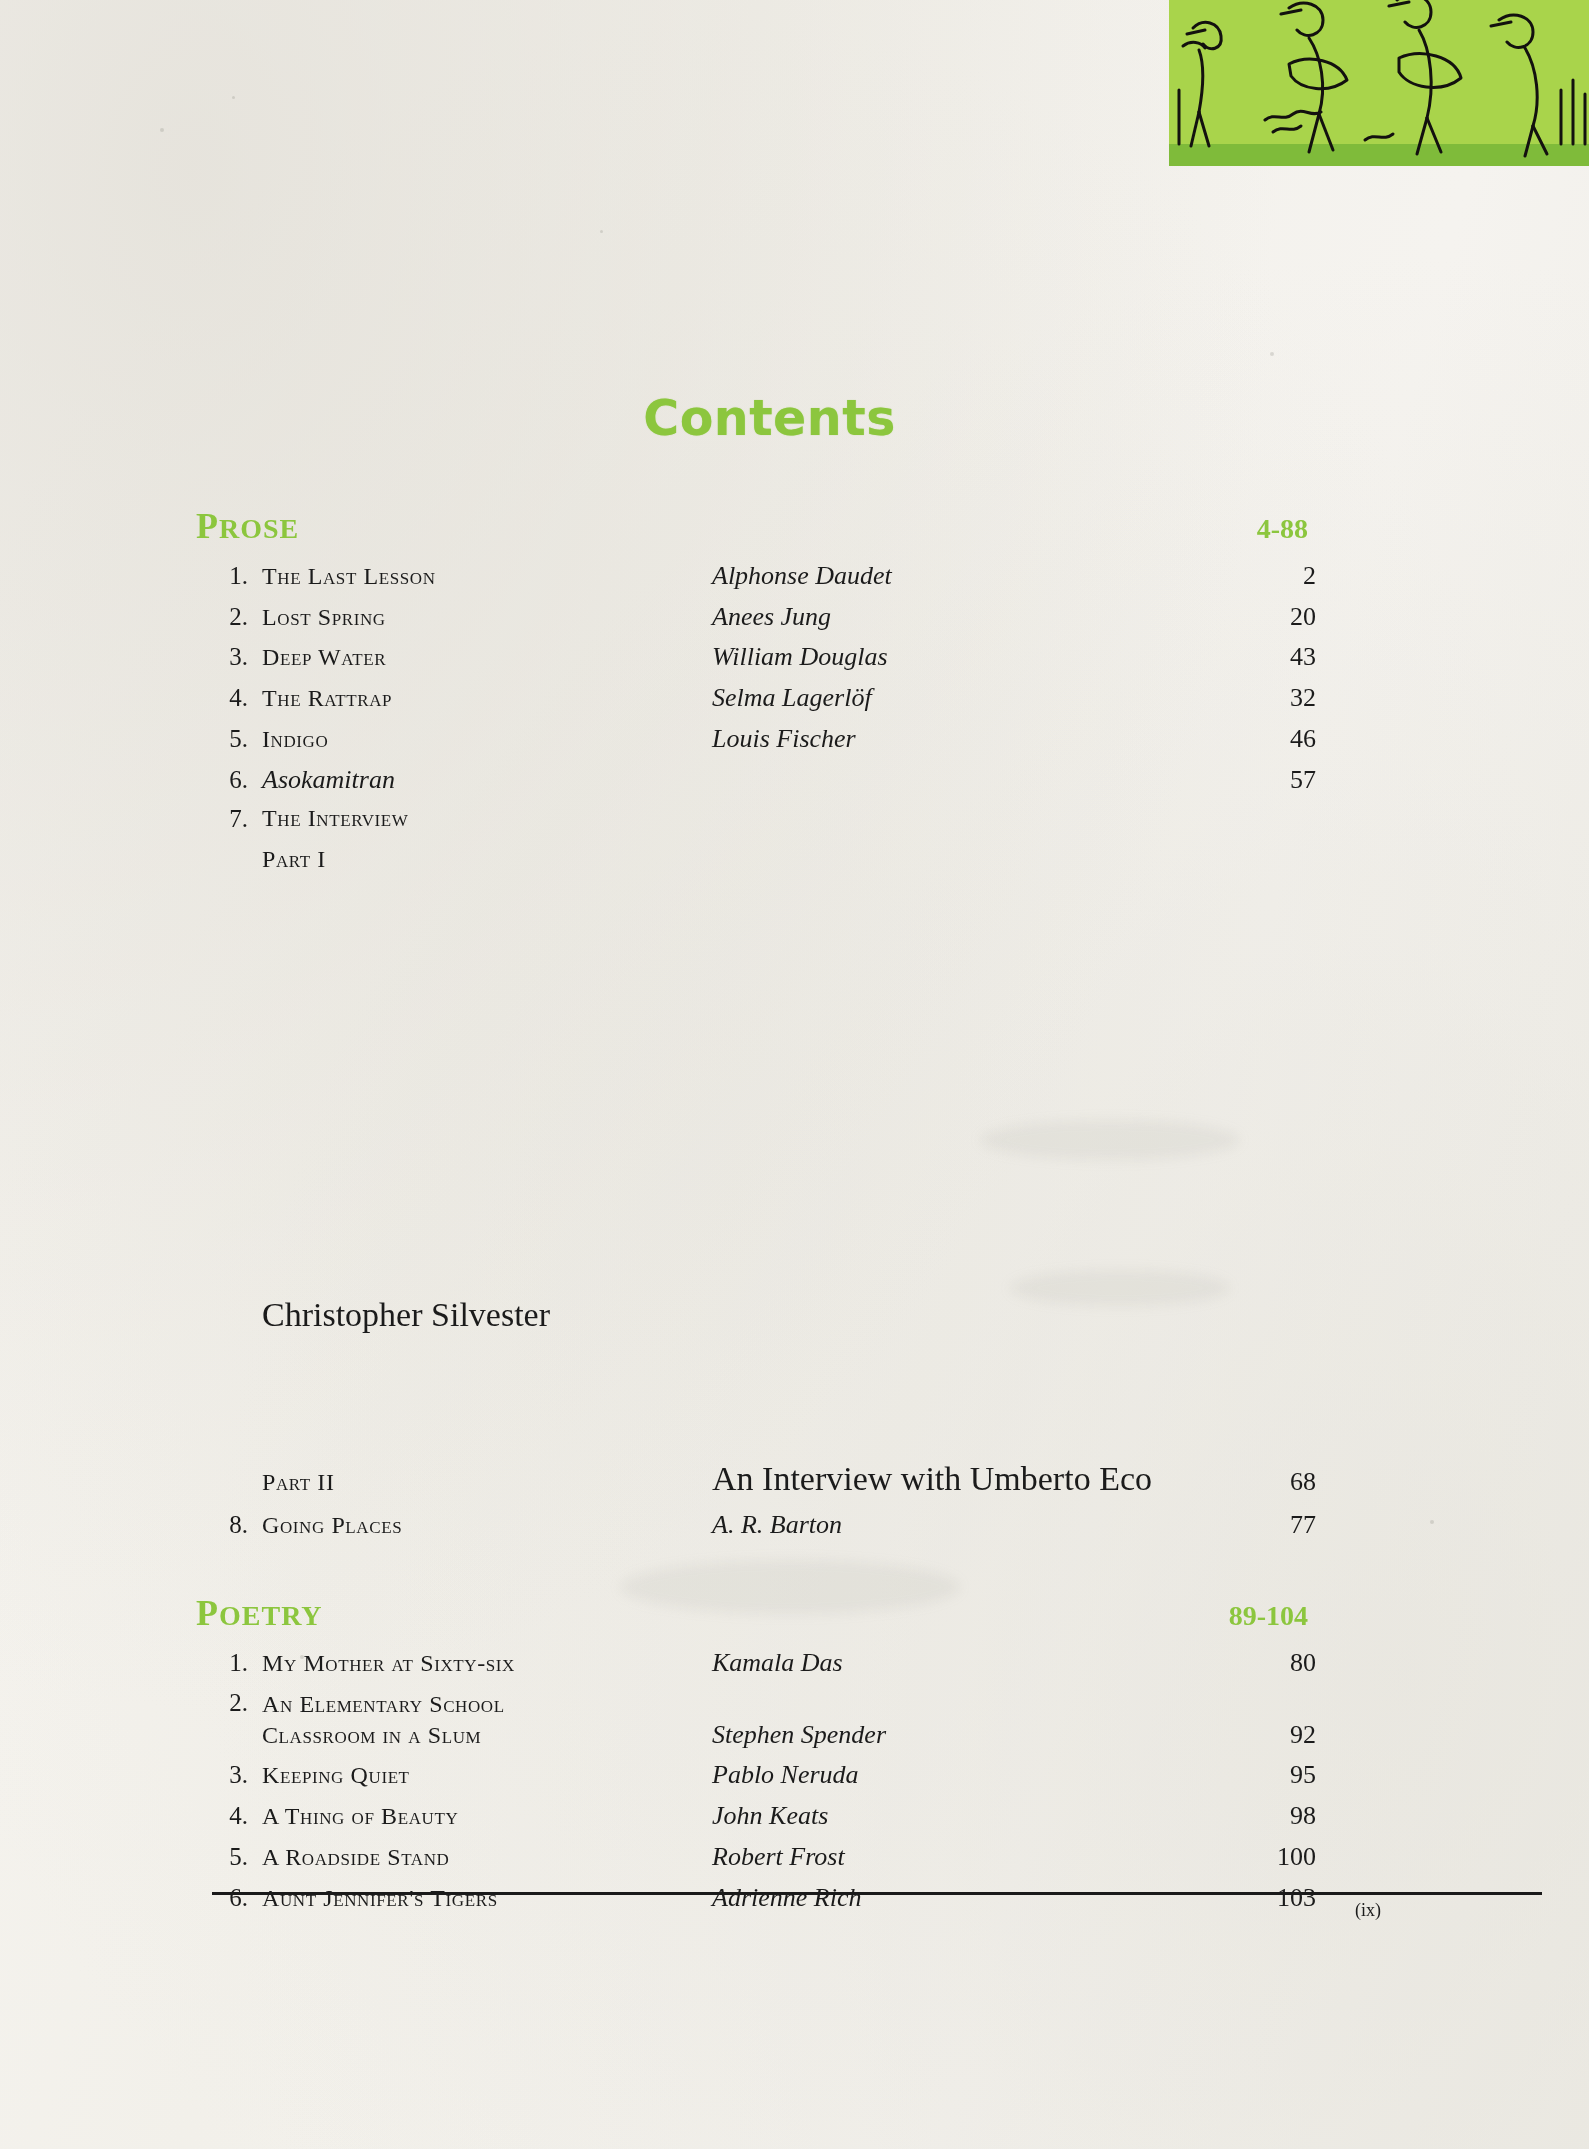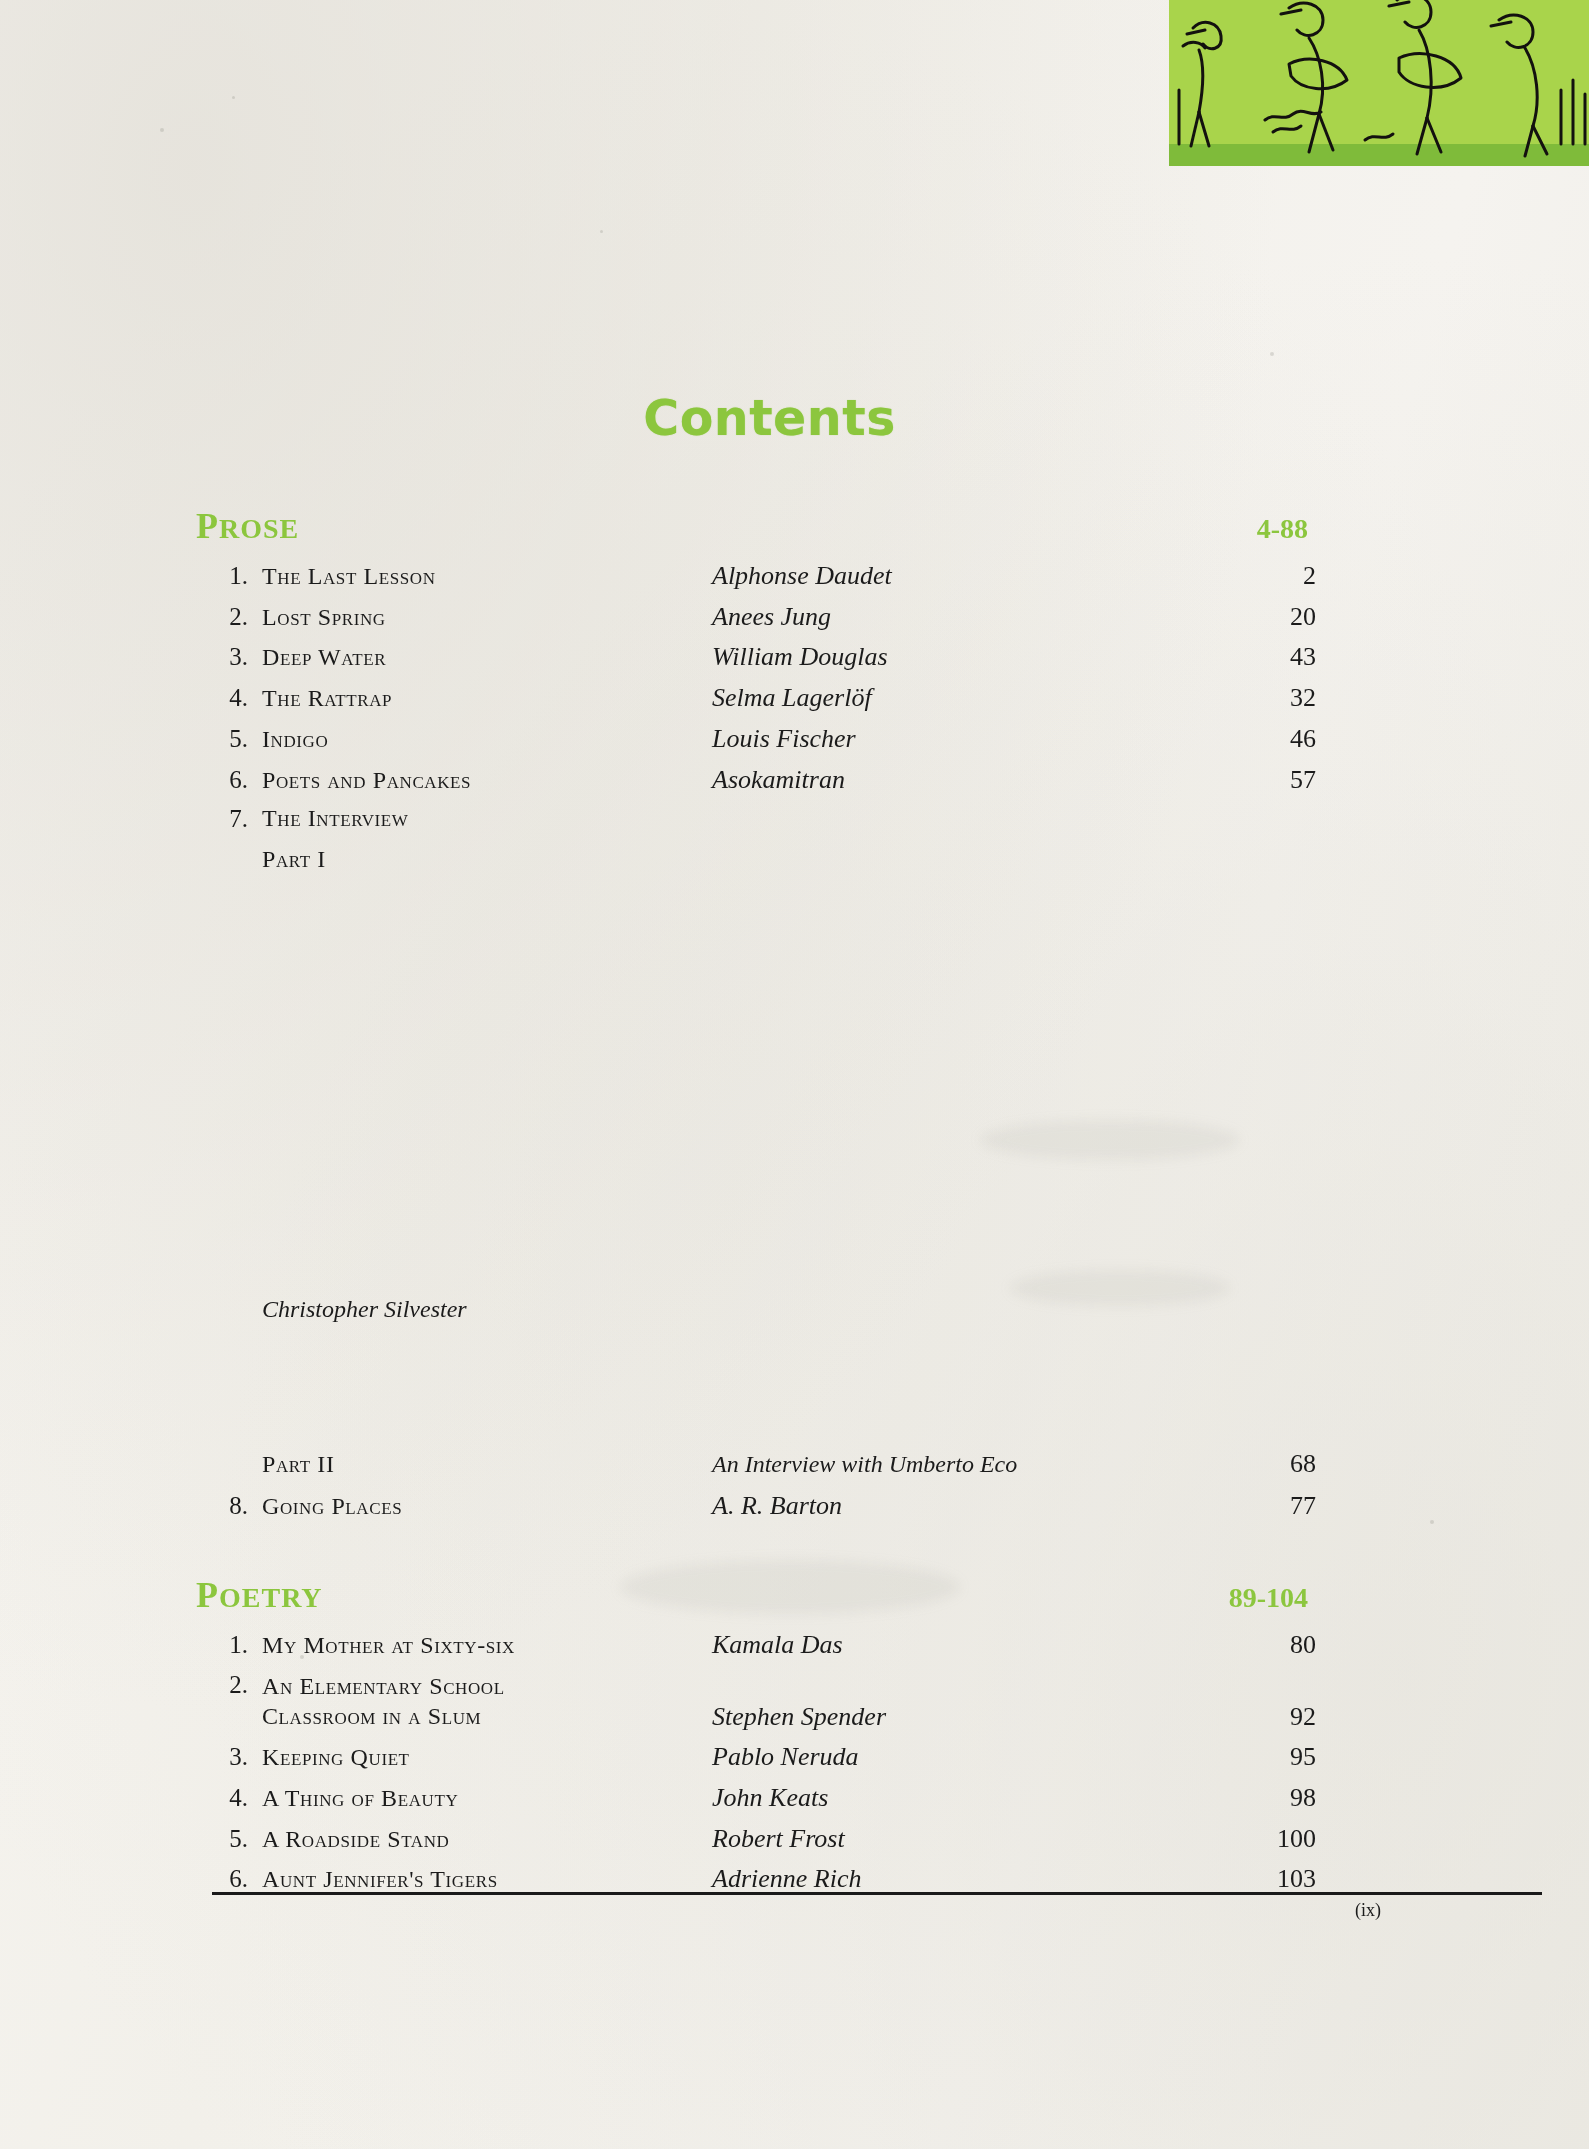--- a/index.html
+++ b/index.html
@@ -134,22 +134,21 @@
     align-items: baseline;
   }
   .sub-label {
     flex: 0 0 450px;
     font-size: 24px;
     font-variant: small-caps;
     letter-spacing: 0.6px;
   }
   .sub-author {
     flex: 1 1 auto;
-    font-size: 24px;
-    font-style: italic;
+    font-size: 34px;
   }
   .sub-page {
     flex: 0 0 110px;
     text-align: right;
     font-size: 26px;
   }
 
   .gap { height: 42px; }
 
   
@@ -268,21 +267,20 @@
 
   <div class="row">
     <div class="num">5.</div>
     <div class="title">Indigo</div>
     <div class="author">Louis Fischer</div>
     <div class="page-no">46</div>
   </div>
 
   <div class="row">
     <div class="num">6.</div>
-    <div class="title">Poets and Pancakes</div>
     <div class="author">Asokamitran</div>
     <div class="page-no">57</div>
   </div>
 
   <div class="row" style="align-items:flex-start; margin-bottom:12px;">
     <div class="num">7.</div>
     <div class="sub-rows">
       <div class="sub-line" style="margin-bottom:14px;">
         <div class="sub-label">The Interview</div>
         <div class="sub-author"></div>

